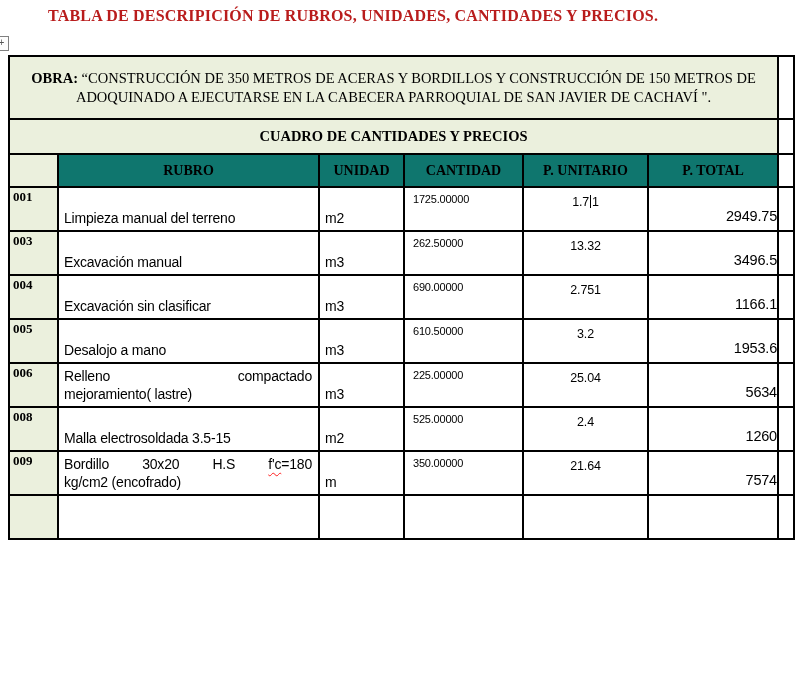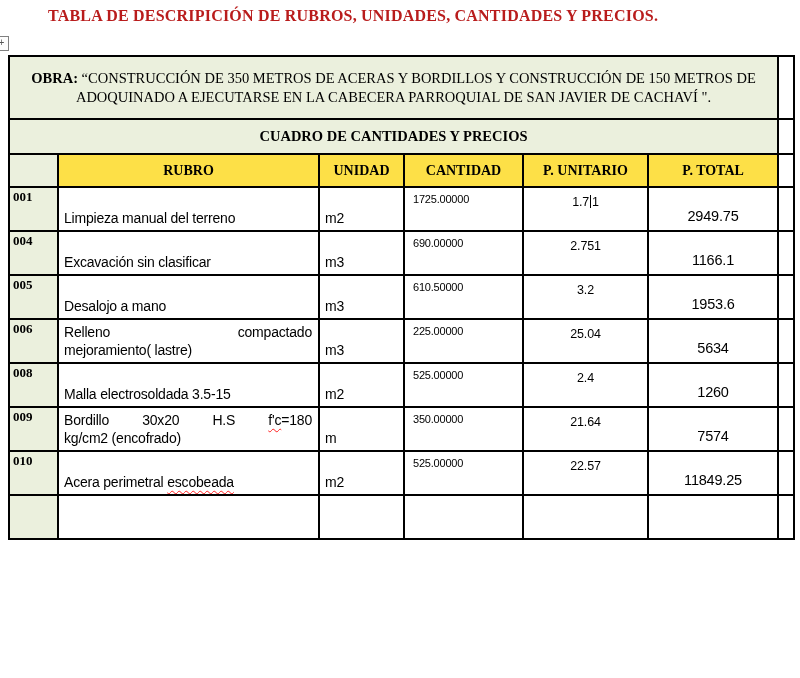--- a/index.html
+++ b/index.html
@@ -29,21 +29,21 @@
     font-family:"Liberation Serif", serif; font-size:14.5px;
     line-height:19px; padding:1px 0;
   }
   .obra-cell b { font-weight:bold; }
   .subtitle-cell {
     height:33px; text-align:center; vertical-align:middle;
     font-family:"Liberation Serif", serif; font-weight:bold; font-size:14.5px;
   }
   tr.head-row th {
     height:31px; font-family:"Liberation Serif", serif; font-weight:bold;
-    font-size:14px; text-align:center; vertical-align:middle; background:#fde047;
+    font-size:14px; text-align:center; vertical-align:middle; background:#0f766e;
   }
   tr.head-row th.numcol { background:#ebf0dd; }
   tr.data-row { height:44px; }
   td.num-cell {
     background:#ebf0dd; font-family:"Liberation Serif", serif;
     font-weight:bold; font-size:13px; padding:1px 0 0 3px; vertical-align:top;
   }
   td.rubro-cell {
     vertical-align:bottom; padding:2px 6px 3px 5px;
     font-size:14px; letter-spacing:-0.2px; line-height:18px;
@@ -55,21 +55,21 @@
     font-size:14px; letter-spacing:-0.2px;
   }
   td.cantidad-cell {
     vertical-align:top; padding:5px 0 0 8px; font-size:11px; letter-spacing:-0.2px;
   }
   td.punit-cell {
     vertical-align:top; text-align:center; padding-top:7px;
     font-size:12.5px; letter-spacing:-0.2px;
   }
   td.ptotal-cell {
-    vertical-align:bottom; text-align:center; padding-bottom:6px;
+    vertical-align:bottom; text-align:right; padding-bottom:6px;
     font-size:14.5px; letter-spacing:-0.2px;margin-top:8px;
   }
   .sq {
     text-decoration:underline wavy #ff1f1f;
     text-decoration-thickness:1px; text-underline-offset:3px;
     text-decoration-skip-ink:none;
   }
   .caret {
     display:inline-block; width:1px; height:13px; background:#000;
     vertical-align:-2px; margin:0 1px;
@@ -117,20 +117,31 @@
         <td class="rubro-cell">
           <div class="rline"><span>Limpieza manual del terreno</span></div>
         </td>
         <td class="unidad-cell">m2</td>
         <td class="cantidad-cell">1725.00000</td>
         <td class="punit-cell"><span>1.7</span><span class="caret"></span><span>1</span></td>
         <td class="ptotal-cell">2949.75</td>
         <td class="extra"></td>
       </tr>
       <tr class="data-row">
+        <td class="num-cell">003</td>
+        <td class="rubro-cell">
+          <div class="rline"><span>Excavación manual</span></div>
+        </td>
+        <td class="unidad-cell">m3</td>
+        <td class="cantidad-cell">262.50000</td>
+        <td class="punit-cell">13.32</td>
+        <td class="ptotal-cell">3496.5</td>
+        <td class="extra"></td>
+      </tr>
+      <tr class="data-row">
         <td class="num-cell">004</td>
         <td class="rubro-cell">
           <div class="rline"><span>Excavación sin clasificar</span></div>
         </td>
         <td class="unidad-cell">m3</td>
         <td class="cantidad-cell">690.00000</td>
         <td class="punit-cell">2.751</td>
         <td class="ptotal-cell">1166.1</td>
         <td class="extra"></td>
       </tr>
@@ -171,31 +182,20 @@
       <tr class="data-row">
         <td class="num-cell">009</td>
         <td class="rubro-cell">
           <div class="rline just"><span>Bordillo 30x20 H.S </span><span class="sq">f'c</span><span>=180</span></div>
           <div class="rline"><span>kg/cm2 (encofrado)</span></div>
         </td>
         <td class="unidad-cell">m</td>
         <td class="cantidad-cell">350.00000</td>
         <td class="punit-cell">21.64</td>
         <td class="ptotal-cell">7574</td>
-        <td class="extra"></td>
-      </tr>
-      <tr class="data-row">
-        <td class="num-cell">010</td>
-        <td class="rubro-cell">
-          <div class="rline"><span>Acera perimetral </span><span class="sq">escobeada</span></div>
-        </td>
-        <td class="unidad-cell">m2</td>
-        <td class="cantidad-cell">525.00000</td>
-        <td class="punit-cell">22.57</td>
-        <td class="ptotal-cell">11849.25</td>
         <td class="extra"></td>
       </tr>
       <tr class="data-row">
         <td class="num-cell"></td>
         <td class="rubro-cell"></td>
         <td class="unidad-cell"></td>
         <td class="cantidad-cell"></td>
         <td class="punit-cell"></td>
         <td class="ptotal-cell"></td>
         <td class="extra"></td>

